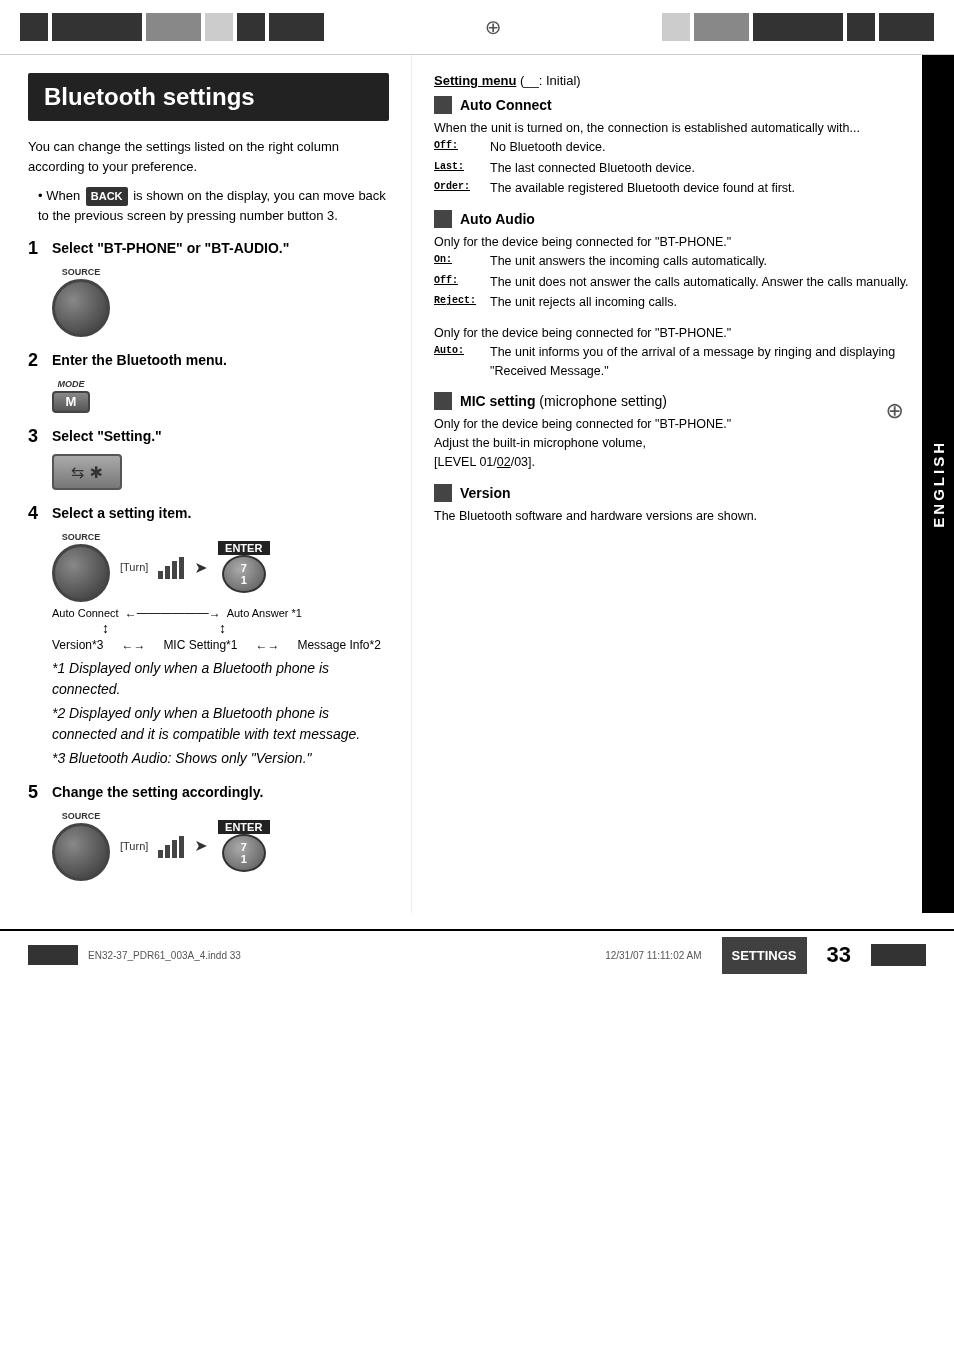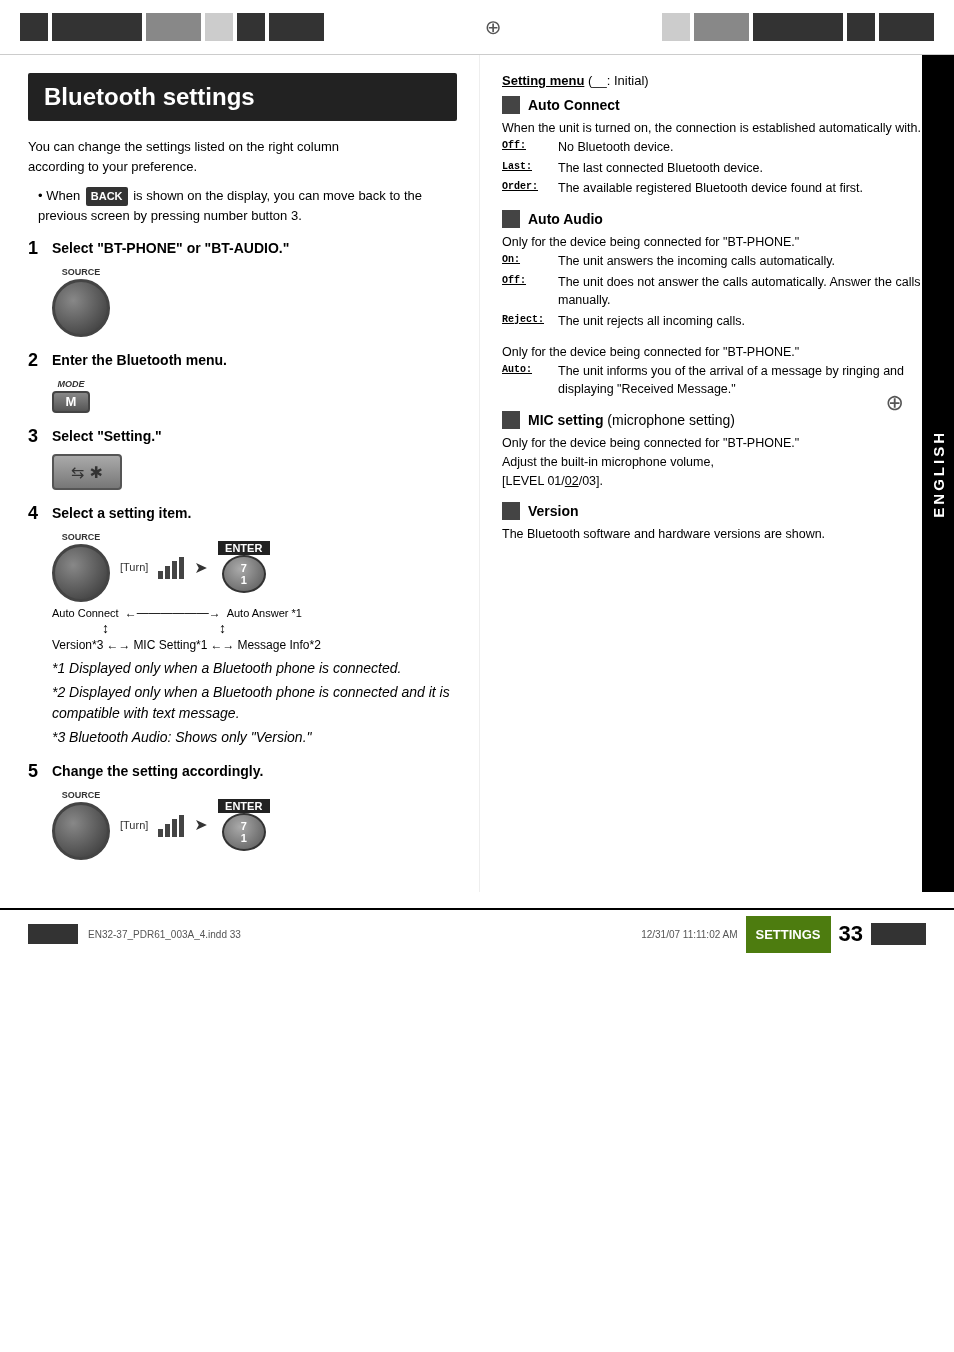--- a/index.html
+++ b/index.html
@@ -38,21 +38,21 @@
     .strip-spacer { flex: 1; }
 
     
     .main-content {
       display: flex;
       padding: 0;
     }
 
     
     .left-col {
-      width: 480px;
+      width: 412px;
       padding: 18px 22px 18px 28px;
       border-right: 1px solid #eee;
     }
 
     
     .right-col {
       flex: 1;
       padding: 18px 18px 18px 22px;
       position: relative;
     }
@@ -347,21 +347,21 @@
     }
     .diagram-col {
       display: flex;
       flex-direction: column;
       align-items: center;
       font-size: 11px;
     }
     .diagram-row2 {
       display: flex;
       align-items: center;
-      gap: 3px;
+      gap: 18px;
       font-size: 12px;
       margin-top: 2px;
     }
 
     .section-wrapper {
       margin-bottom: 12px;
     }
   </style>
 </head>
 <body>
@@ -615,19 +615,19 @@
     </div>
   </div>
 
 </div>
 
 <div style="border-top: 2px solid #000; display:flex; justify-content:space-between; align-items:center; padding: 6px 28px; margin-top: 16px;">
   <div style="display:flex; gap:10px; align-items:center;">
     <div style="width:50px; height:20px; background:#333;"></div>
     <span style="font-size:10px; color:#555;">EN32-37_PDR61_003A_4.indd  33</span>
   </div>
-  <div style="display:flex; align-items:center; gap:8px;">
+  <div style="display:flex; align-items:center; gap:20px;">
     <span style="font-size:10px; color:#555;">12/31/07  11:11:02 AM</span>
-    <div style="background:#4d7c0f; color:#fff; font-size:13px; font-weight:bold; padding:11px 10px;">SETTINGS</div>
+    <div style="background:#404040; color:#fff; font-size:13px; font-weight:bold; padding:11px 10px;">SETTINGS</div>
     <span style="font-size:22px; font-weight:bold;">33</span>
     <div style="width:55px; height:22px; background:#333;"></div>
   </div>
 </div>
 
 </body></html>

